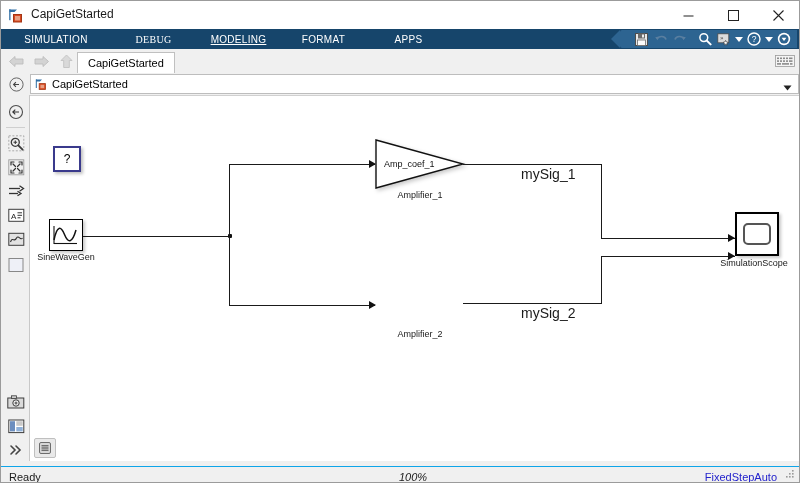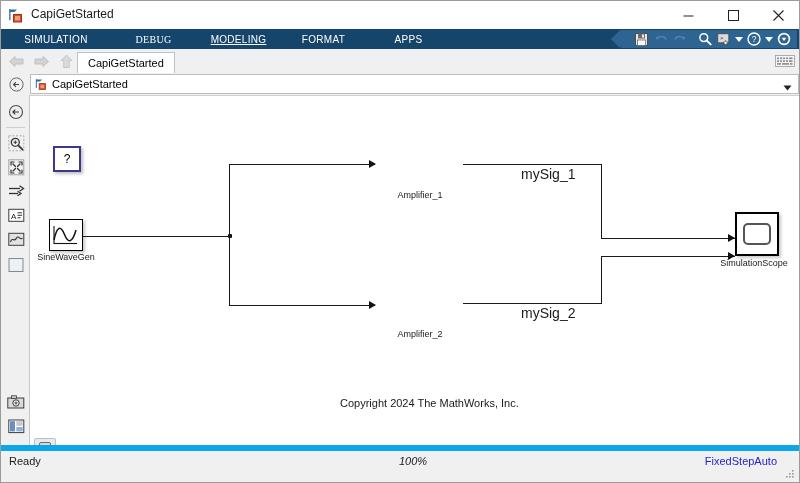--- a/index.html
+++ b/index.html
@@ -332,23 +332,23 @@
     border: 1px solid #bfbfbf;
     border-radius: 2px;
     box-sizing: border-box;
     display: flex; align-items: center; justify-content: center;
   }
 
   
   .statusbar {
     position: absolute;
     left: 0; bottom: 0;
-    width: 798px; height: 37px;
+    width: 798px; height: 16px;
     background: #f0f0f0;
-    border-top: 6px solid #0ea5e9;
+    border-top: 1px solid #0ea5e9;
     box-sizing: border-box;
     text-align: center;
   }
   .status-ready {
     position: absolute;
     left: 8px; top: 4px;
     font-size: 11px;
     color: #1a1a1a;
   }
   .status-zoom {
@@ -646,20 +646,26 @@
       <div class="junction" style="left:198px; top:138px;"></div>
 
       <div class="wire wire-v" style="left:199px; top:68px; height:142px;"></div>
 
       <div class="wire wire-h" style="left:199px; top:68px; width:146px;"></div>
       <div class="arrowhead" style="left:339px; top:64px;"></div>
 
       <div class="wire wire-h" style="left:199px; top:209px; width:146px;"></div>
       <div class="arrowhead" style="left:339px; top:205px;"></div>
 
+      <div class="gain-blk" style="left:345px; top:43px;">
+        <svg width="92" height="50" viewBox="0 0 92 50">
+          <path d="M1 1 L88 25 L1 49 Z" fill="#ffffff" stroke="#111" stroke-width="1.4" stroke-linejoin="miter"></path>
+        </svg>
+        <span class="gain-text">Amp_coef_1</span>
+      </div>
       <div class="blk-label" style="left:345px; top:94px; width:90px;">Amplifier_1</div>
 
       <div class="blk-label" style="left:345px; top:233px; width:90px;">Amplifier_2</div>
 
       <div class="sig-label" style="left:491px; top:70px;">mySig_1</div>
       <div class="sig-label" style="left:491px; top:209px;">mySig_2</div>
 
       <div class="wire wire-h" style="left:433px; top:68px; width:139px;"></div>
       <div class="wire wire-v" style="left:571px; top:68px; height:74px;"></div>
       <div class="wire wire-h" style="left:571px; top:142px; width:134px;"></div>
@@ -668,21 +674,20 @@
       <div class="wire wire-h" style="left:433px; top:207px; width:139px;"></div>
       <div class="wire wire-v" style="left:571px; top:160px; height:48px;"></div>
       <div class="wire wire-h" style="left:571px; top:160px; width:134px;"></div>
       <div class="arrowhead" style="left:698px; top:156px;"></div>
 
       <div class="scope-blk" style="left:705px; top:116px;">
         <div class="scope-screen"></div>
       </div>
       <div class="blk-label" style="left:685px; top:162px; width:78px;">SimulationScope</div>
 
-      <div class="copyright" style="left:310px; top:301px;">Copyright 2024 The MathWorks, Inc.</div>
 
     </div>
   </div>
 
   <div class="canvas-corner-btn">
     <svg width="14" height="14" viewBox="0 0 14 14">
       <rect x="1.5" y="1.5" width="11" height="11" rx="1.5" fill="#d7d7d7" stroke="#6d6d6d" stroke-width="1"></rect>
       <g stroke="#4d4d4d" stroke-width="1.1">
         <path d="M3.5 4.8 L10.5 4.8"></path>
           <path d="M3.5 7 L10.5 7"></path>

